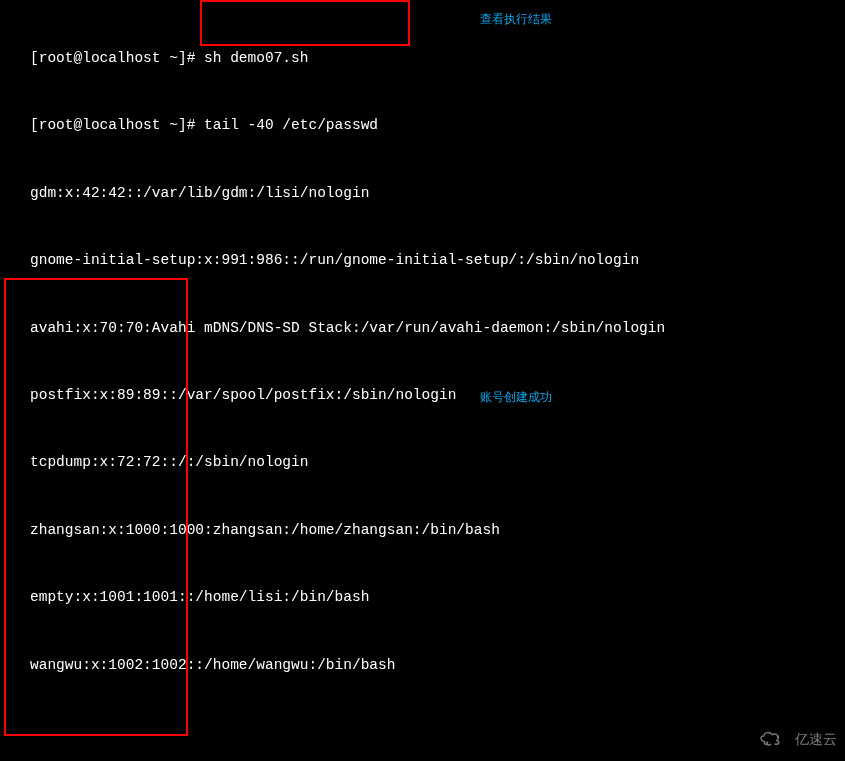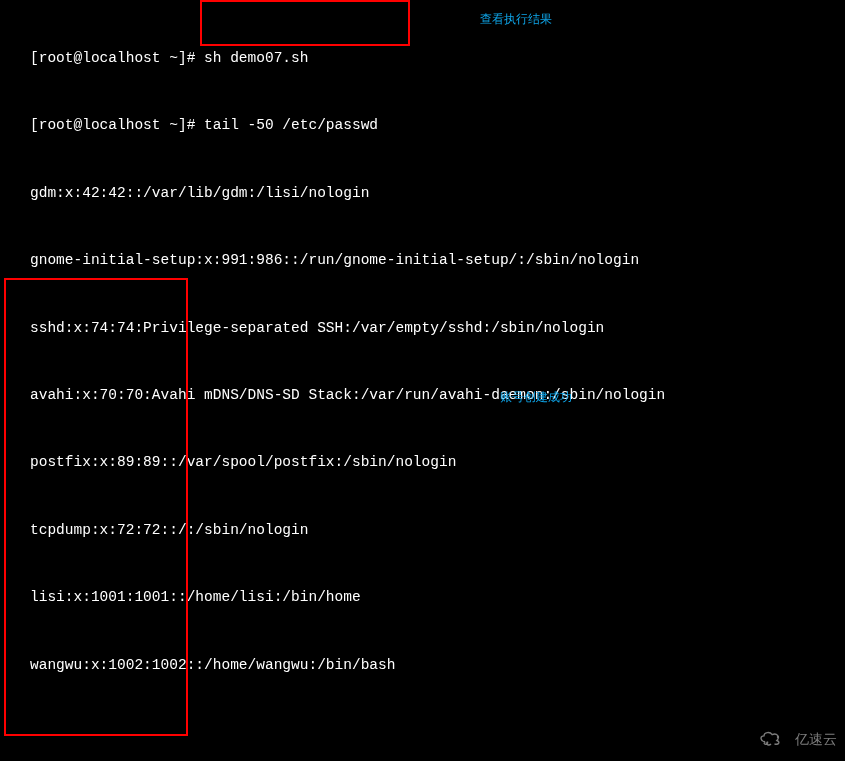--- a/index.html
+++ b/index.html
@@ -26,21 +26,21 @@
     .prompt { color: #ffffff; }
     .annotation {
       position: absolute;
       color: #0ea5e9;
       font-family: "Microsoft YaHei", "SimHei", sans-serif;
       font-size: 12px;
       white-space: nowrap;
       margin-left: 40px;
     }
     .ann1 { top: 10px; left: 440px; }
-    .ann2 { top: 388px; left: 460px; }
+    .ann2 { top: 388px; left: 440px; }
     .redbox {
       position: absolute;
       border: 2px solid #ff0000;
       pointer-events: none;
     }
     .box1 { top: 0px; left: 200px; width: 210px; height: 46px; }
     .box2 { top: 278px; left: 4px; width: 184px; height: 458px; }
     .watermark {
       position: absolute;
       bottom: 8px;
@@ -55,28 +55,28 @@
       font-family: "Microsoft YaHei", sans-serif;
       color: #bfbfbf;
       font-size: 14px;
     }
   </style>
 </head>
 <body>
 
 <div class="terminal">
   <span class="line"><span class="prompt">[root@localhost ~]# </span><span>sh demo07.sh</span></span>
-  <span class="line"><span class="prompt">[root@localhost ~]# </span><span>tail -50 /etc/passwd</span></span>
+  <span class="line"><span class="prompt">[root@localhost ~]# </span><span>tail -40 /etc/passwd</span></span>
   <span class="line">gdm:x:42:42::/var/lib/gdm:/lisi/nologin</span>
   <span class="line">gnome-initial-setup:x:991:986::/run/gnome-initial-setup/:/sbin/nologin</span>
-  <span class="line">sshd:x:74:74:Privilege-separated SSH:/var/empty/sshd:/sbin/nologin</span>
   <span class="line">avahi:x:70:70:Avahi mDNS/DNS-SD Stack:/var/run/avahi-daemon:/sbin/nologin</span>
   <span class="line">postfix:x:89:89::/var/spool/postfix:/sbin/nologin</span>
   <span class="line">tcpdump:x:72:72::/:/sbin/nologin</span>
-  <span class="line">lisi:x:1001:1001::/home/lisi:/bin/home</span>
+  <span class="line">zhangsan:x:1000:1000:zhangsan:/home/zhangsan:/bin/bash</span>
+  <span class="line">empty:x:1001:1001::/home/lisi:/bin/bash</span>
   <span class="line">wangwu:x:1002:1002::/home/wangwu:/bin/bash</span>
   
   
   
   
   
   
   
   
   

